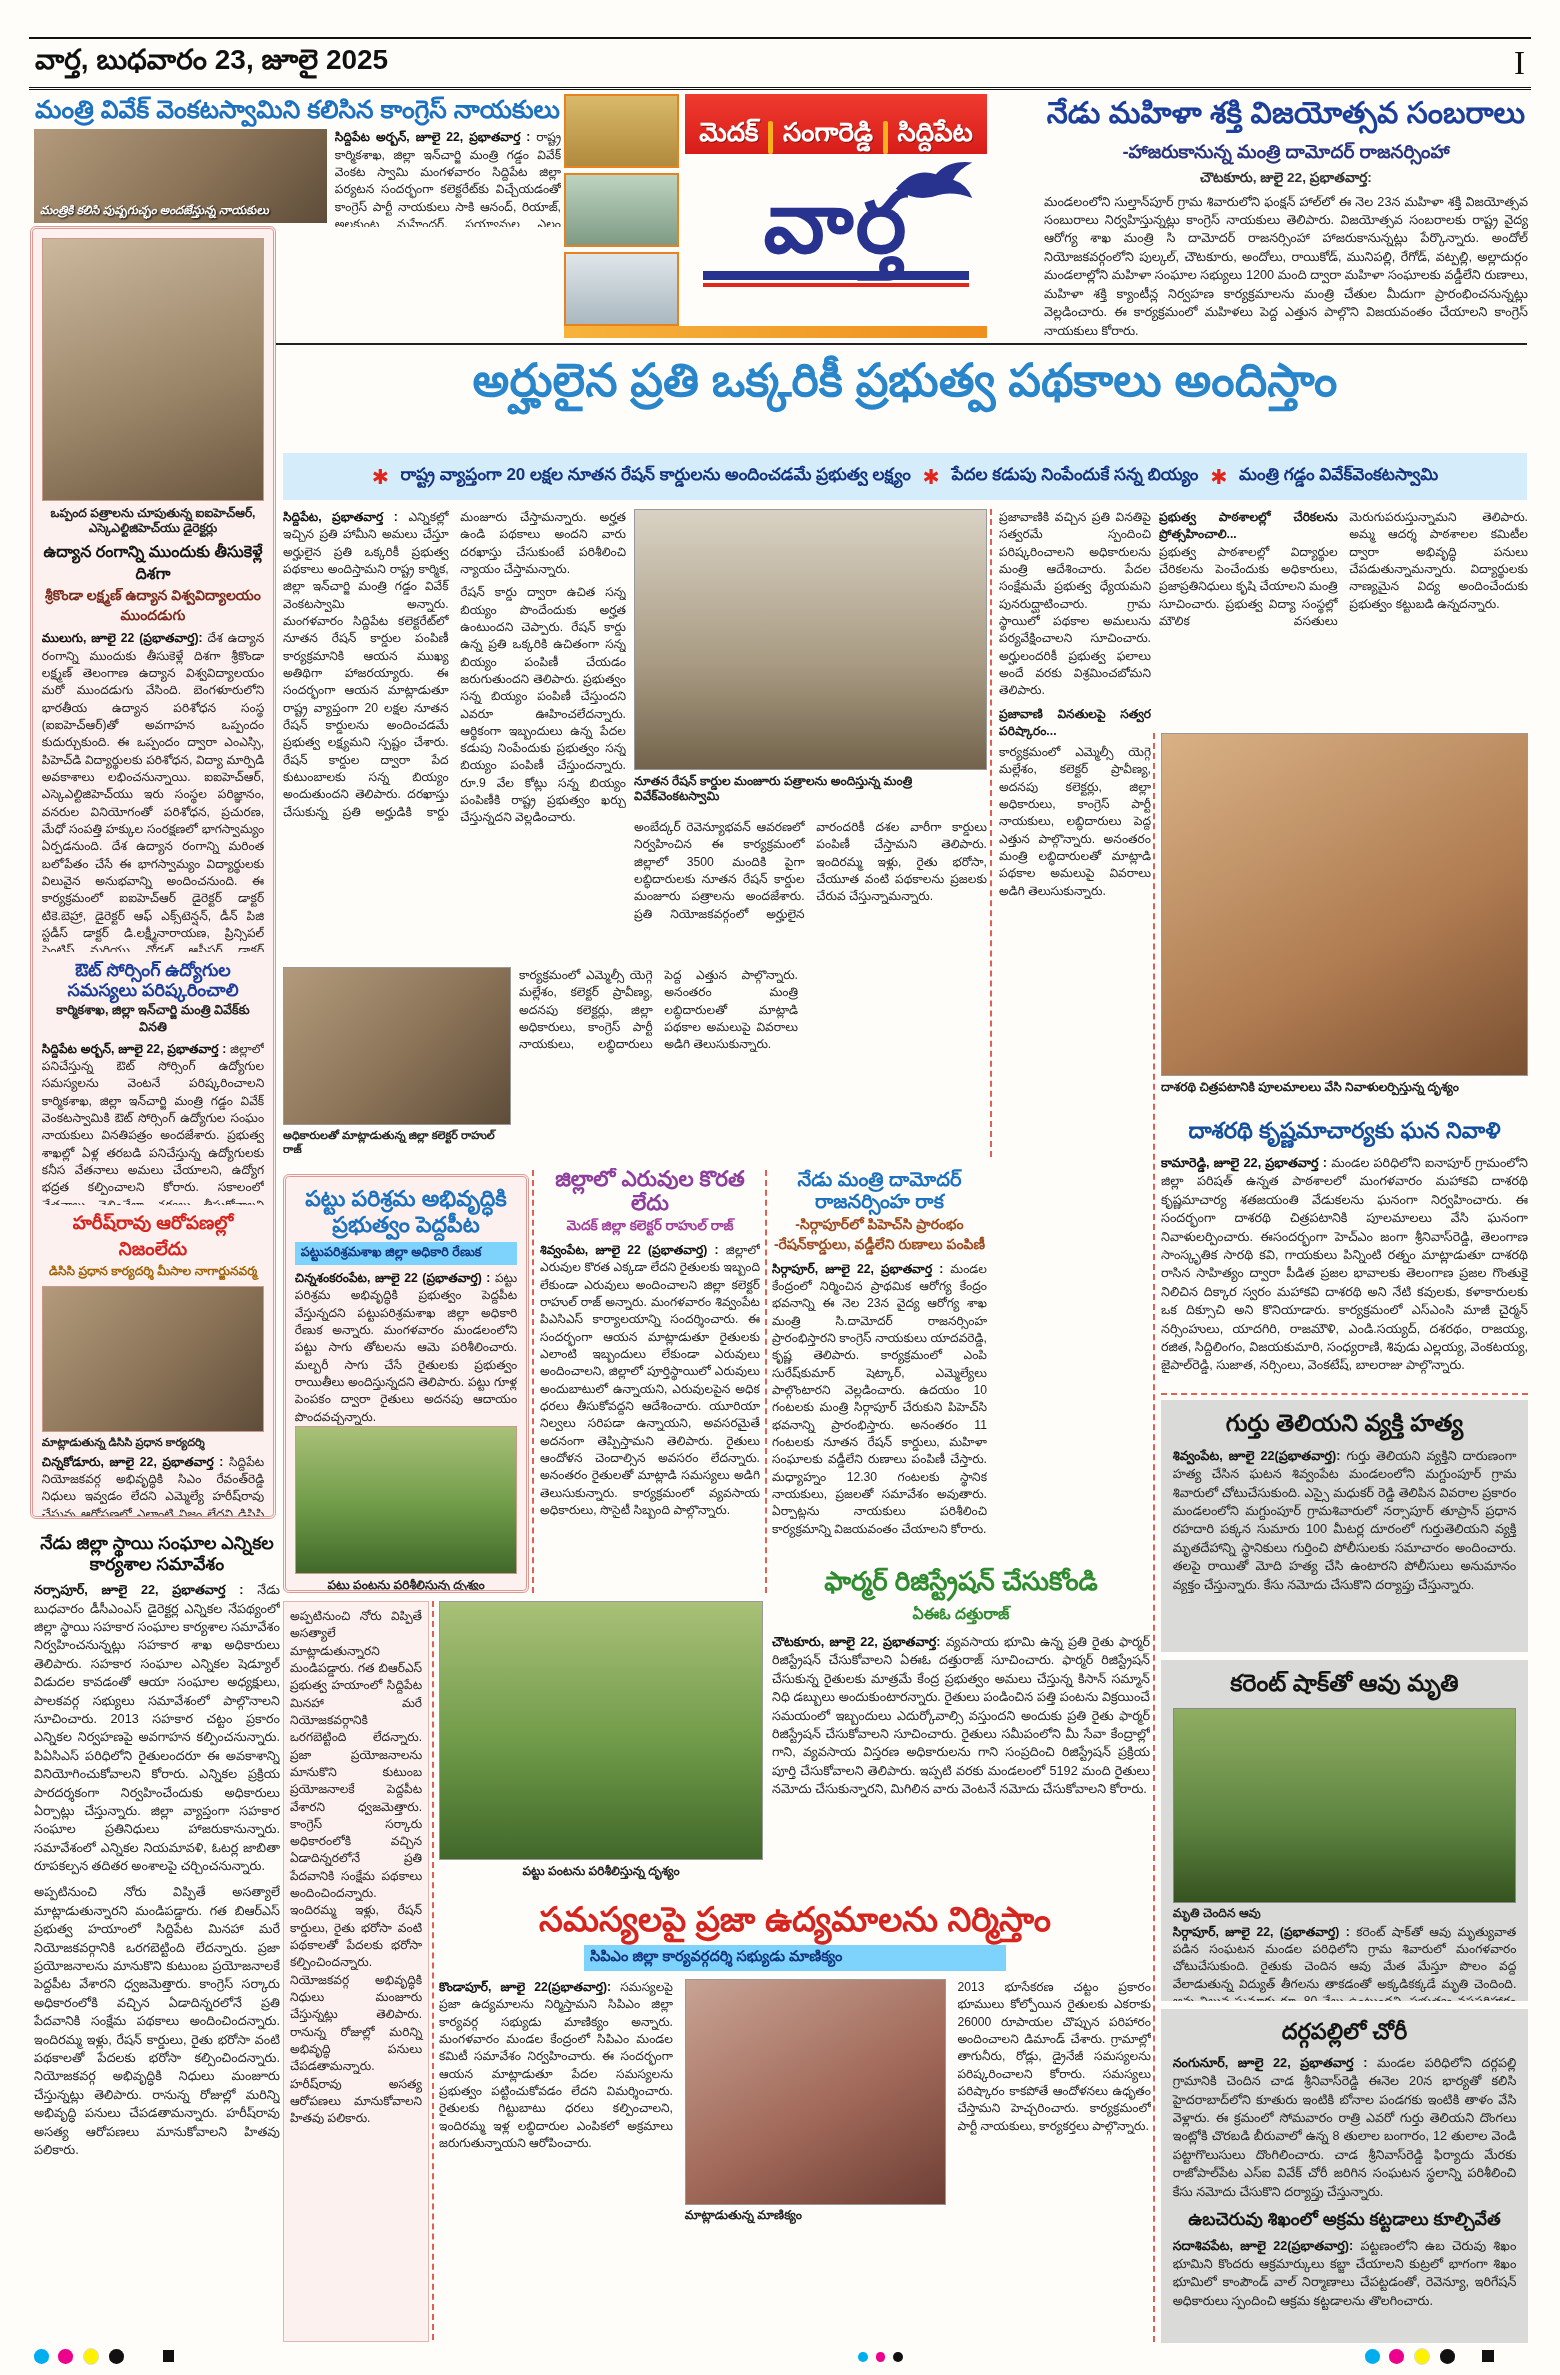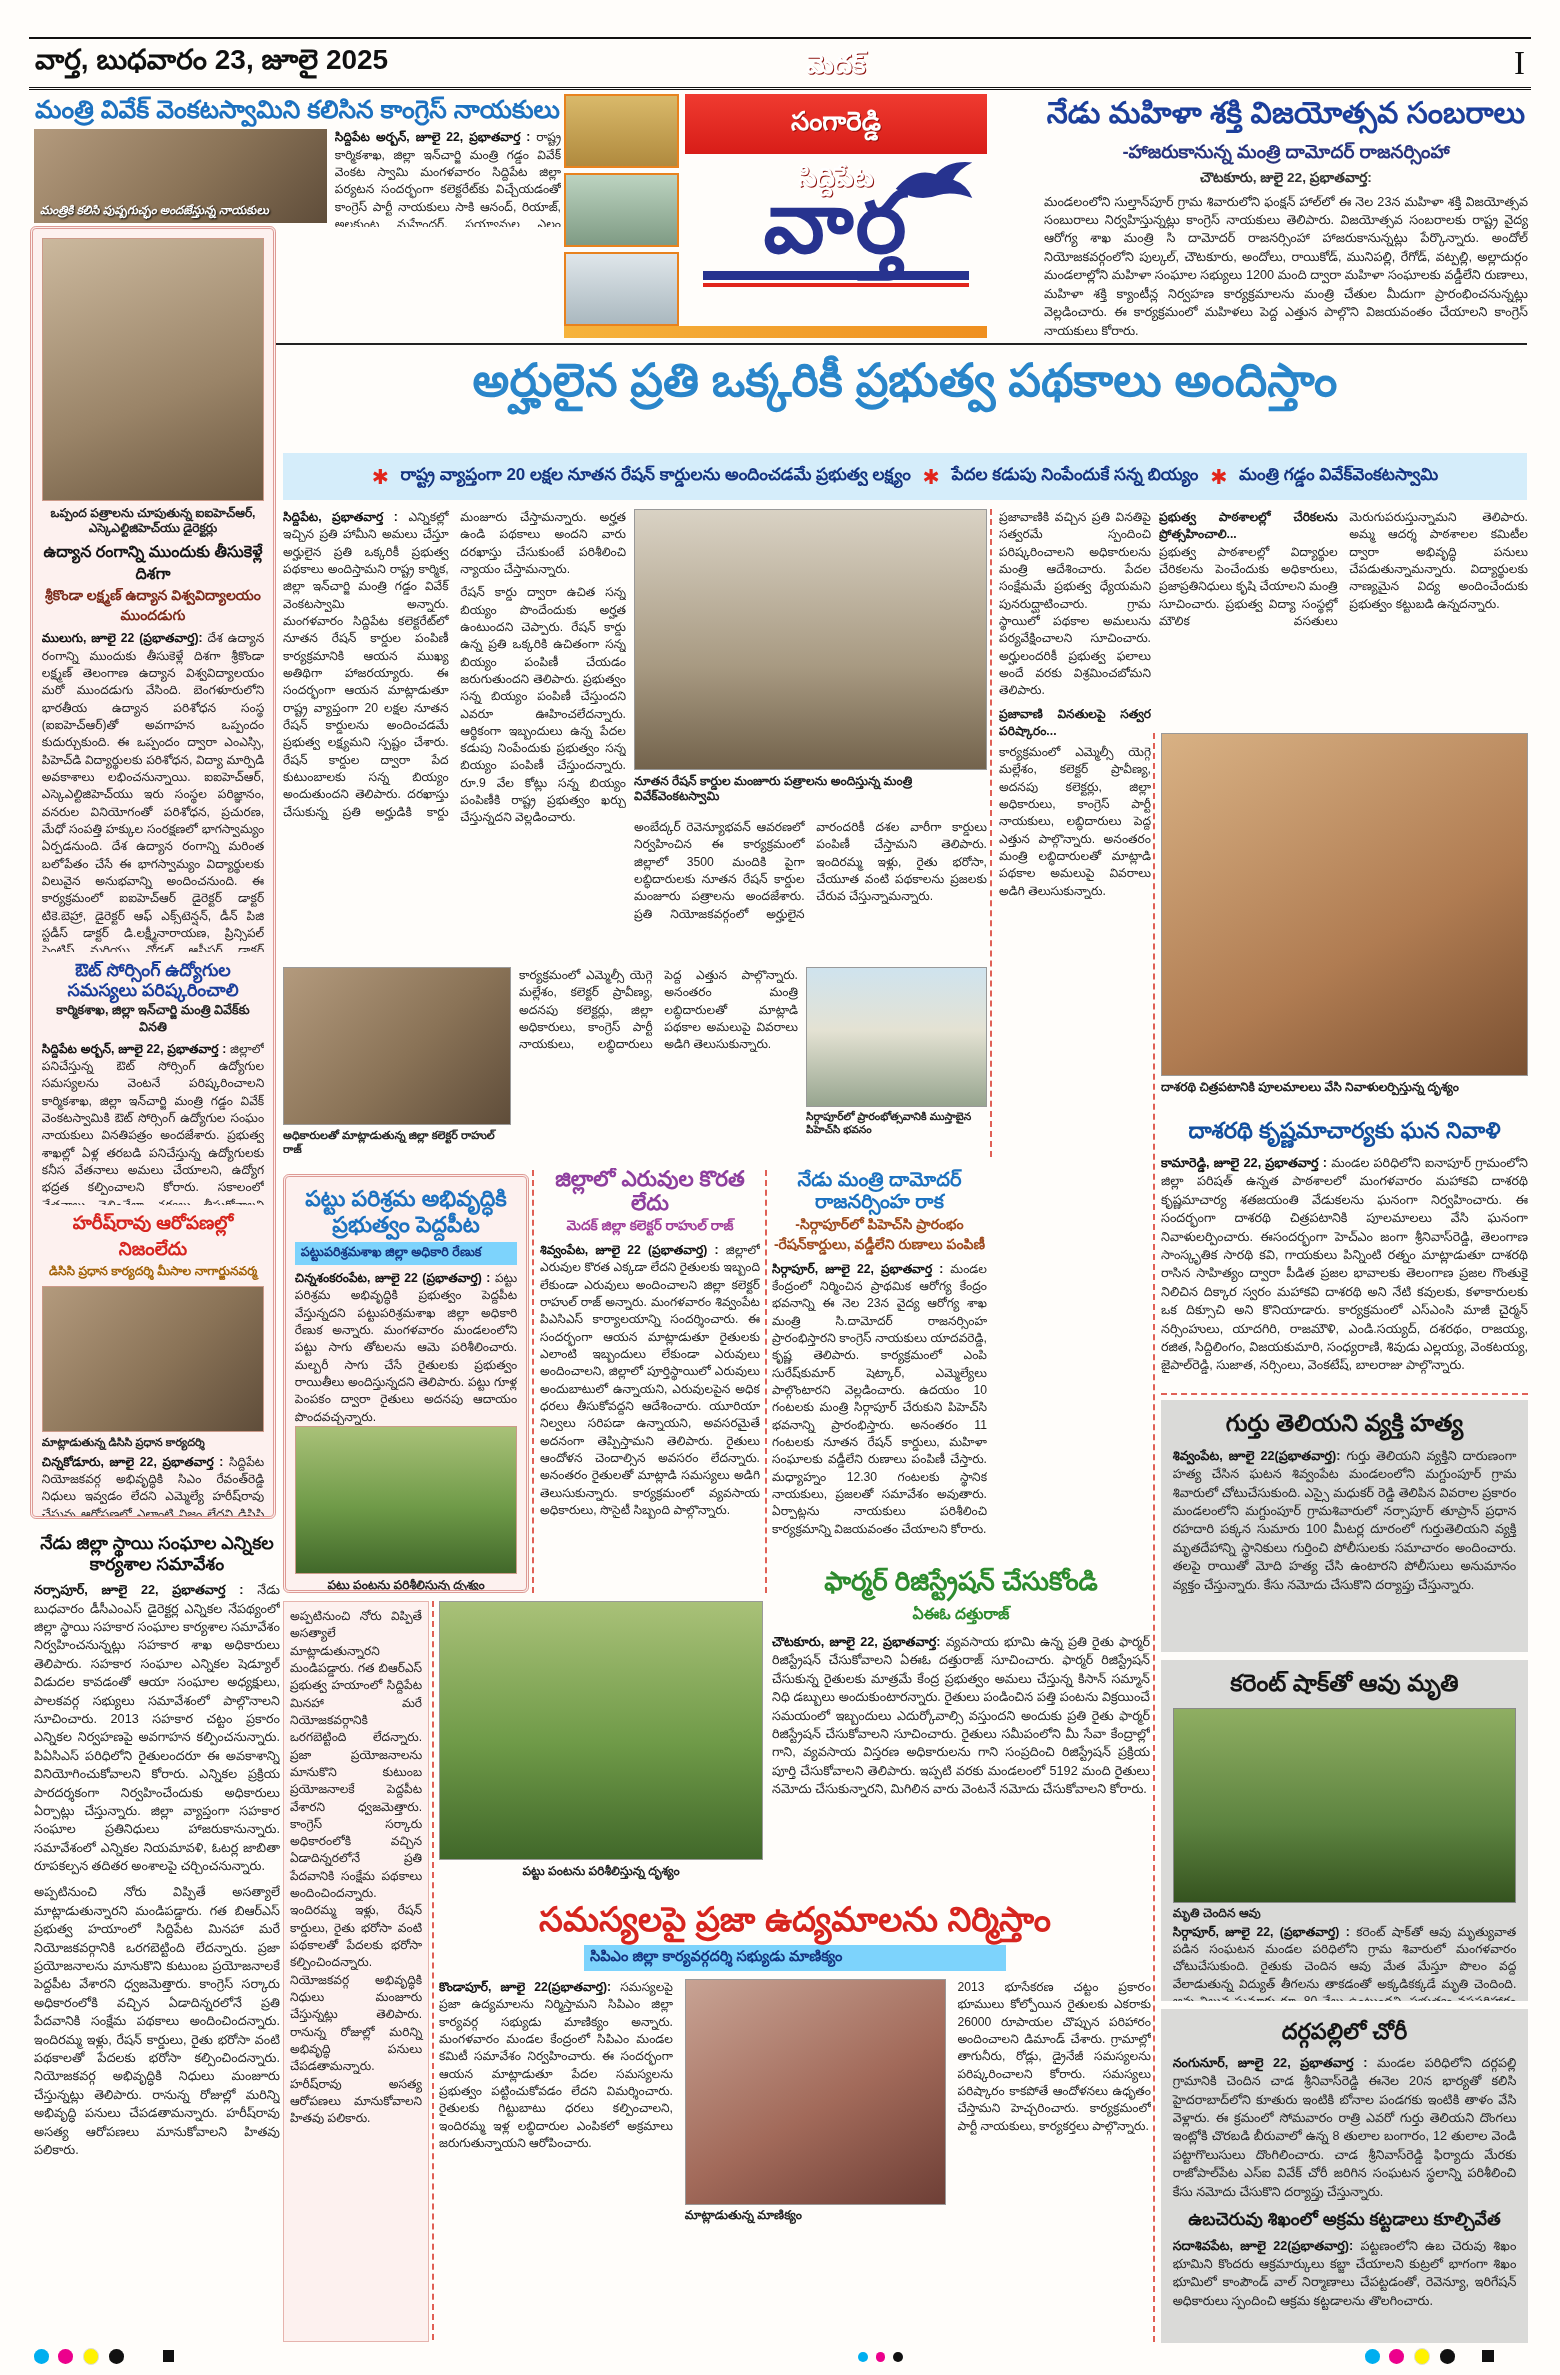--- a/index.html
+++ b/index.html
@@ -14,21 +14,21 @@
   .cap{font-size:12.2px;font-weight:bold;color:#222;line-height:1.25;}
   .clip{overflow:hidden;}
   .ctr{text-align:center;}
   
   #hdr{border-top:2px solid #111;border-bottom:3.9px double #111;display:flex;justify-content:space-between;align-items:center;padding:3.9px 5.9px;}
   #hdr .ed{font-size:28px;font-weight:bold;color:#111;}
   #hdr .pg{font-family:"Liberation Serif","DejaVu Serif",serif;font-size:33px;color:#111;}
   
   .mast-photos{display:flex;flex-direction:column;gap:4.9px;}
   .mast-photos .ph{height:74px;border:2px solid #e8821e;}
-  .banner{background:linear-gradient(180deg,#ef3b30,#d81d18);display:flex;align-items:center;justify-content:center;gap:9.8px;height:60px;flex-direction:column;}
+  .banner{background:linear-gradient(180deg,#ef3b30,#d81d18);display:flex;align-items:flex-end;justify-content:center;gap:9.8px;height:60px;}
   .banner span{color:#fff;font-weight:bold;font-size:26px;text-shadow:1px 1px 0 #8c0f0c;}
   .banner .sep{width:4.9px;height:33px;background:#f8b01d;border-radius:2px;}
   .brand{font-size:86px;font-weight:bold;color:#27338f;line-height:1;letter-spacing:2px;}
   .bar-b{height:8.8px;background:#27338f;margin-top:5.9px;}
   .bar-r{height:4.9px;background:#e1251b;margin-top:2.9px;}
   .orange-strip{height:11.7px;background:linear-gradient(90deg,#f6b33c,#ef8f1f);}
   
   .hl-blue{color:#1d72c0;font-weight:bold;}
   .hl-navy{color:#1c3f9b;font-weight:bold;}
   .hl-main{color:#2a86ca;font-weight:bold;font-size:46px;line-height:1.0;text-align:center;}
@@ -201,24 +201,20 @@
 
   <div class="abs" style="left:283px;top:967px;width:228px;height:187px;">
     <div class="ph ph-crowd" style="height:156px;border:1px solid #999;"></div>
     <div class="cap" style="font-size:11.2px;margin-top:2.9px;height:25px;overflow:hidden;">అధికారులతో మాట్లాడుతున్న జిల్లా కలెక్టర్ రాహుల్ రాజ్</div>
   </div>
 
   <div class="abs cols2 clip" style="left:519px;top:967px;width:279px;height:185px;">
     <p class="body">కార్యక్రమంలో ఎమ్మెల్సీ యెగ్గె మల్లేశం, కలెక్టర్ ప్రావీణ్య, అదనపు కలెక్టర్లు, జిల్లా అధికారులు, కాంగ్రెస్ పార్టీ నాయకులు, లబ్ధిదారులు పెద్ద ఎత్తున పాల్గొన్నారు. అనంతరం మంత్రి లబ్ధిదారులతో మాట్లాడి పథకాల అమలుపై వివరాలు అడిగి తెలుసుకున్నారు.</p>
   </div>
 
-  <div class="abs" style="left:806px;top:967px;width:181px;height:187px;">
-    <div class="ph ph-bldg" style="height:138px;border:1px solid #999;"></div>
-    <div class="cap" style="font-size:10.7px;margin-top:2.9px;height:41px;overflow:hidden;">సిర్గాపూర్‌లో ప్రారంభోత్సవానికి ముస్తాబైన పిహెచ్‌సి భవనం</div>
-  </div>
 
   <div class="abs pinkbox clip" style="left:283px;top:1174px;width:246px;height:419px;">
     <div class="hl-blue ctr" style="font-size:22px;line-height:1.2;">పట్టు పరిశ్రమ అభివృద్ధికి ప్రభుత్వం పెద్దపీట</div>
     <div class="subh-strip" style="margin-top:3.9px;font-size:12.7px;">పట్టుపరిశ్రమశాఖ జిల్లా అధికారి రేణుక</div>
     <p class="body clip" style="height:156px;margin-top:4.9px;">
       <b class="dl">చిన్నశంకరంపేట, జూలై 22 (ప్రభాతవార్త) :</b>
       <span>పట్టు పరిశ్రమ అభివృద్ధికి ప్రభుత్వం పెద్దపీట వేస్తున్నదని పట్టుపరిశ్రమశాఖ జిల్లా అధికారి రేణుక అన్నారు. మంగళవారం మండలంలోని పట్టు సాగు తోటలను ఆమె పరిశీలించారు. మల్బరీ సాగు చేసే రైతులకు ప్రభుత్వం రాయితీలు అందిస్తున్నదని తెలిపారు. పట్టు గూళ్ల పెంపకం ద్వారా రైతులు అదనపు ఆదాయం పొందవచ్చన్నారు.</span>
     </p>
     <div class="ph ph-field" style="height:146px;border:1px solid #c98;"></div>
     <div class="cap ctr" style="margin-top:3.9px;">పట్టు పంటను పరిశీలిస్తున్న దృశ్యం</div>

